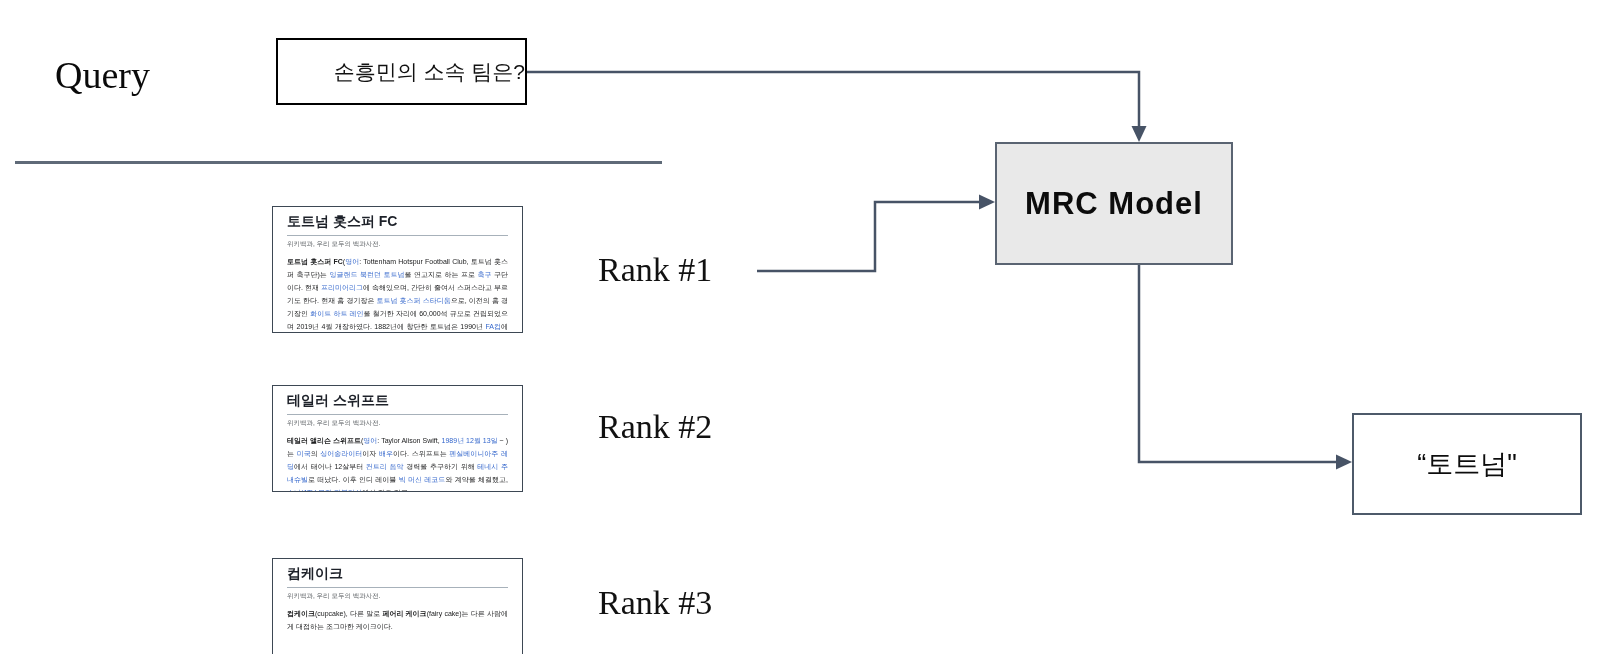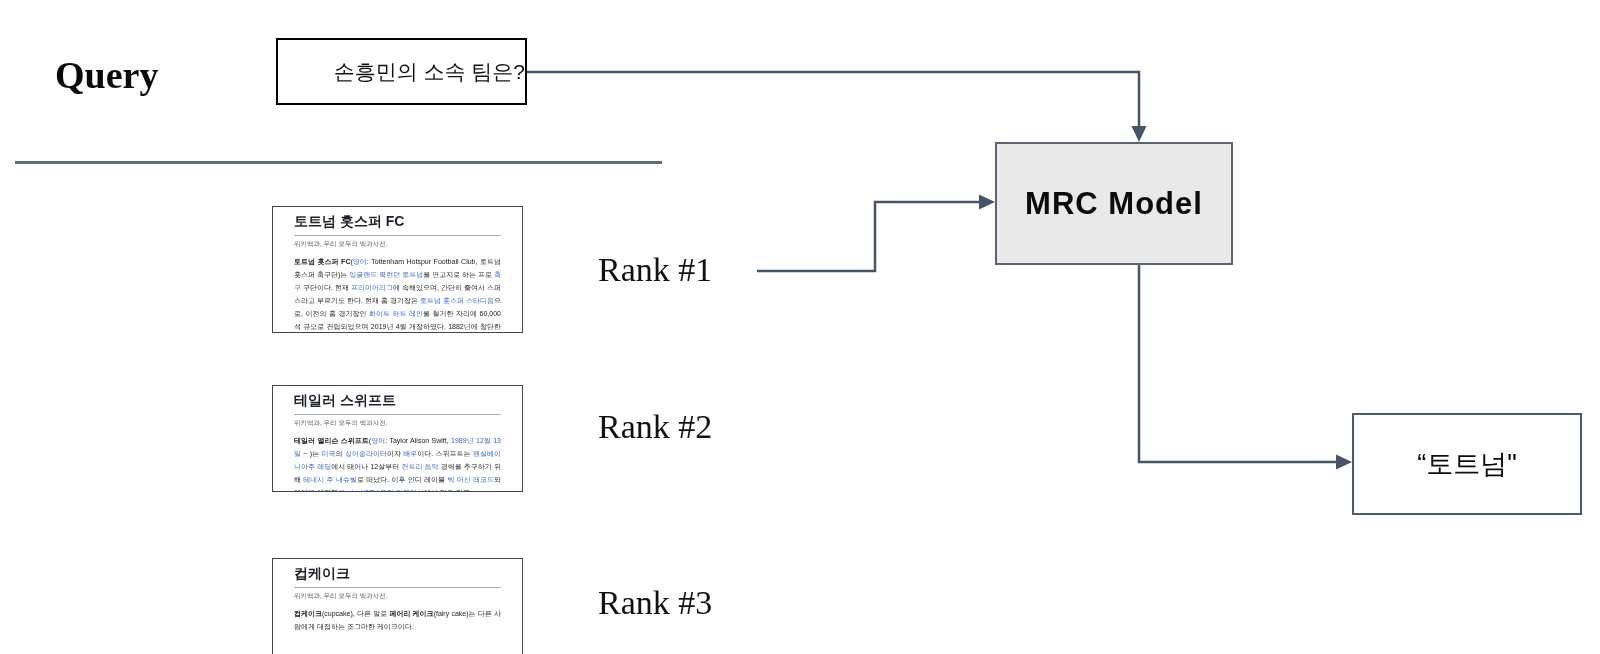--- a/index.html
+++ b/index.html
@@ -1,37 +1,37 @@
 <!DOCTYPE html>
 <html><head>
 <meta charset="utf-8">
 <style>
   html,body{margin:0;padding:0;background:#ffffff;}
   #canvas{position:relative;width:1600px;height:654px;background:#ffffff;overflow:hidden;
           font-family:"Liberation Sans",sans-serif;}
   .abs{position:absolute;}
-  .big-label{font-family:"Liberation Serif",serif;font-weight:bold;font-size:38px;
+  .big-label{font-family:"Liberation Serif",serif;font-weight:normal;font-size:38px;
              color:#0a0a0a;line-height:1;white-space:nowrap;}
   .rank-label{font-family:"Liberation Serif",serif;font-weight:400;font-size:34px;
               color:#111;line-height:1;white-space:nowrap;}
   .query-box{left:276px;top:38px;width:251px;height:67px;background:#fff;
              border:2.5px solid #000;box-sizing:border-box;display:flex;
              align-items:center;justify-content:flex-end;}
   .query-box span{font-size:21px;color:#111;}
   .divider{left:15px;top:161px;width:647px;height:3px;background:#5f6a78;}
   .mrc-box{left:995px;top:142px;width:238px;height:123px;background:#e9e9e9;
            border:2px solid #5a6472;box-sizing:border-box;display:flex;
            align-items:center;justify-content:center;font-weight:bold;}
   .mrc-box span{font-size:31px;letter-spacing:1px;color:#0c0c0c;}
   .answer-box{left:1352px;top:413px;width:230px;height:102px;background:#fff;
               border:2.5px solid #4d5a6a;box-sizing:border-box;display:flex;
               align-items:center;justify-content:center;}
   .answer-box span{font-size:27px;color:#0c0c0c;}
   .card{background:#fff;border:1.5px solid #3d4854;box-sizing:border-box;
-        padding:6px 21px;overflow:hidden;}
+        padding:6px 14px;overflow:hidden;}
   .card-title{font-size:14px;font-weight:bold;color:#1d2129;
               border-bottom:1px solid #a7b1ba;padding-bottom:4px;margin-bottom:4px;}
   .card-tagline{font-size:6.5px;color:#54595d;margin-bottom:6px;}
   .card-body{font-size:7px;line-height:13px;color:#202122;text-align:justify;}
   .seg-bold{font-weight:bold;}
   .seg-link{color:#3366cc;}
   svg.overlay{position:absolute;left:0;top:0;pointer-events:none;}
 </style>
 </head>
 <body>

